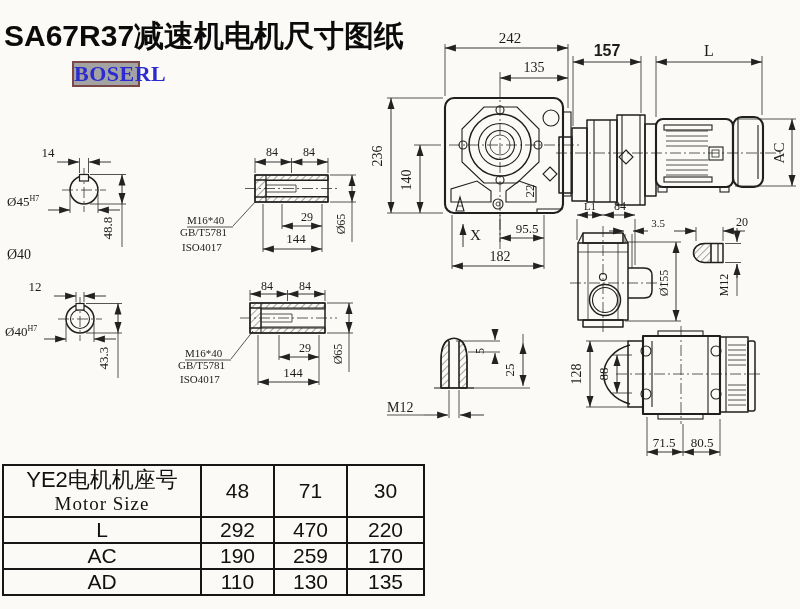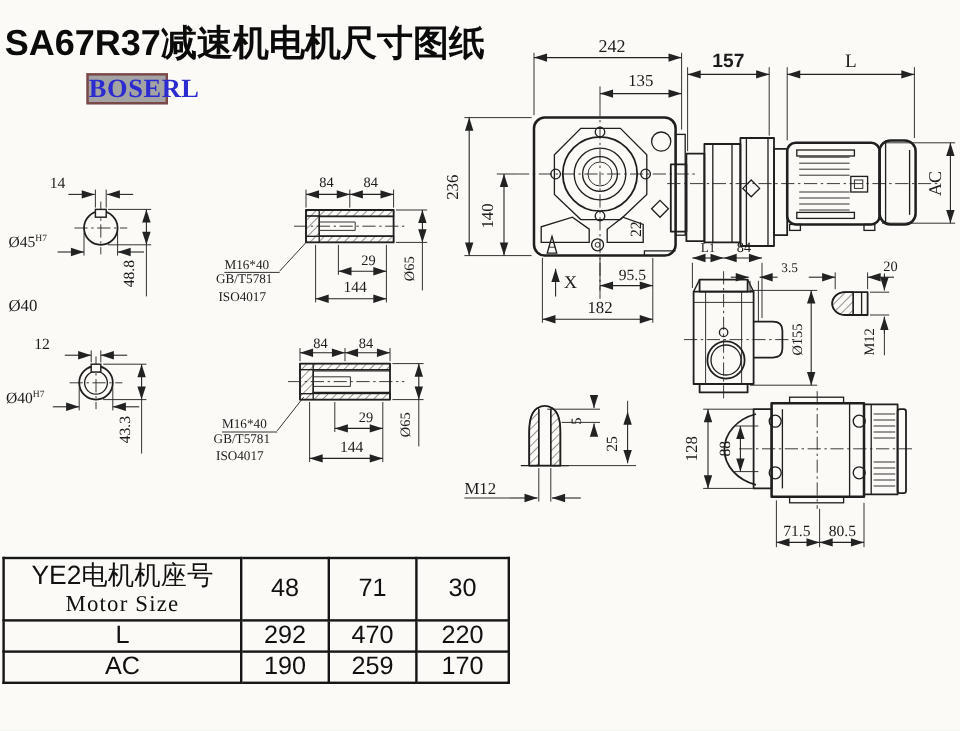--- a/index.html
+++ b/index.html
@@ -412,16 +412,22 @@
     <td>292</td>
     <td>470</td>
     <td>220</td>
   </tr>
   <tr class="row">
     <td>AC</td>
     <td>190</td>
     <td>259</td>
     <td>170</td>
   </tr>
+  <tr class="row">
+    <td>AD</td>
+    <td>110</td>
+    <td>130</td>
+    <td>135</td>
+  </tr>
 </tbody>
     </table>
 
 </div>
 
 </body></html>

